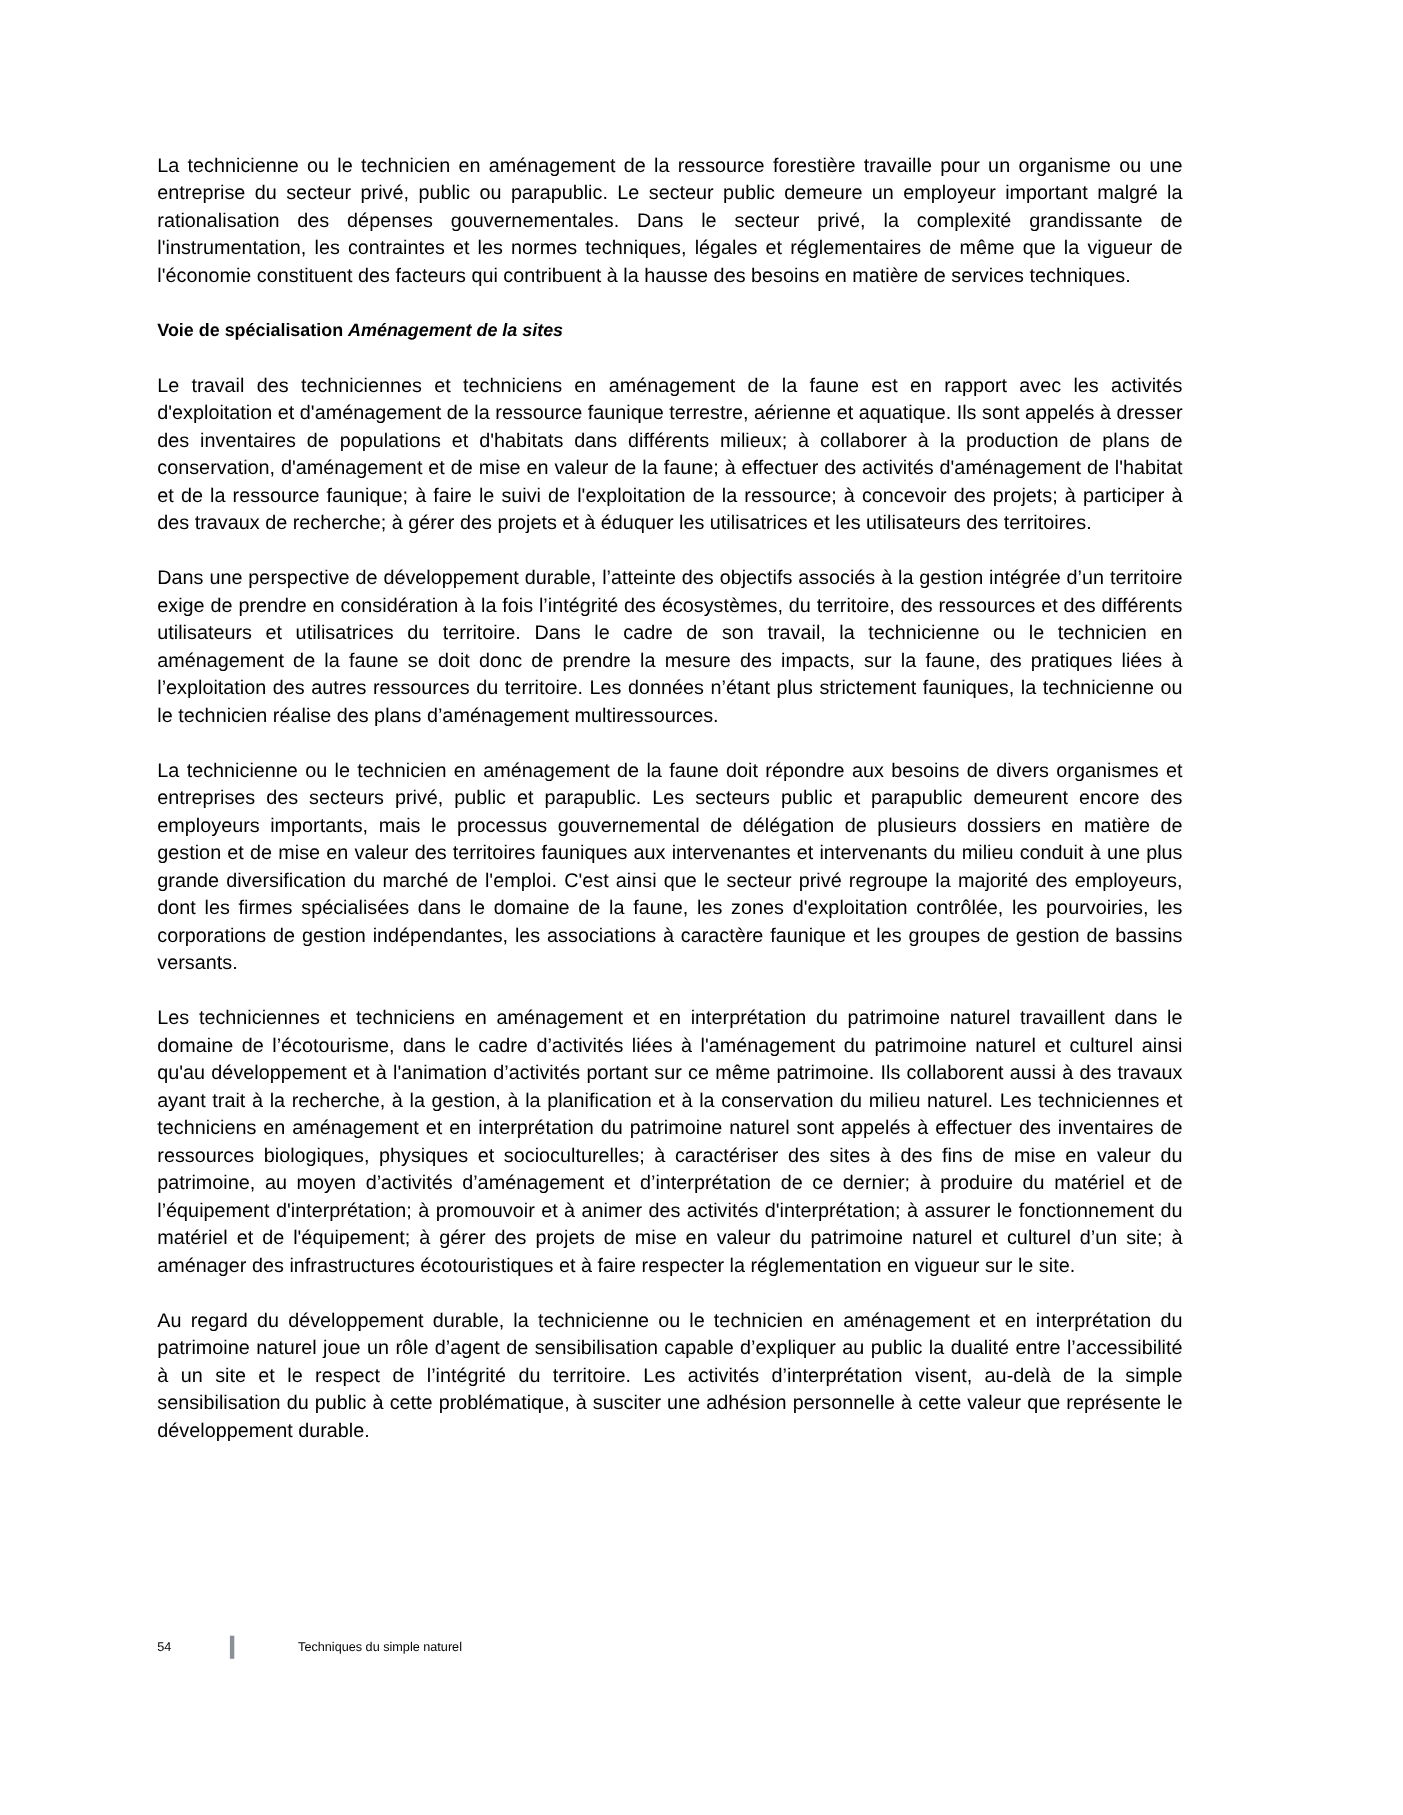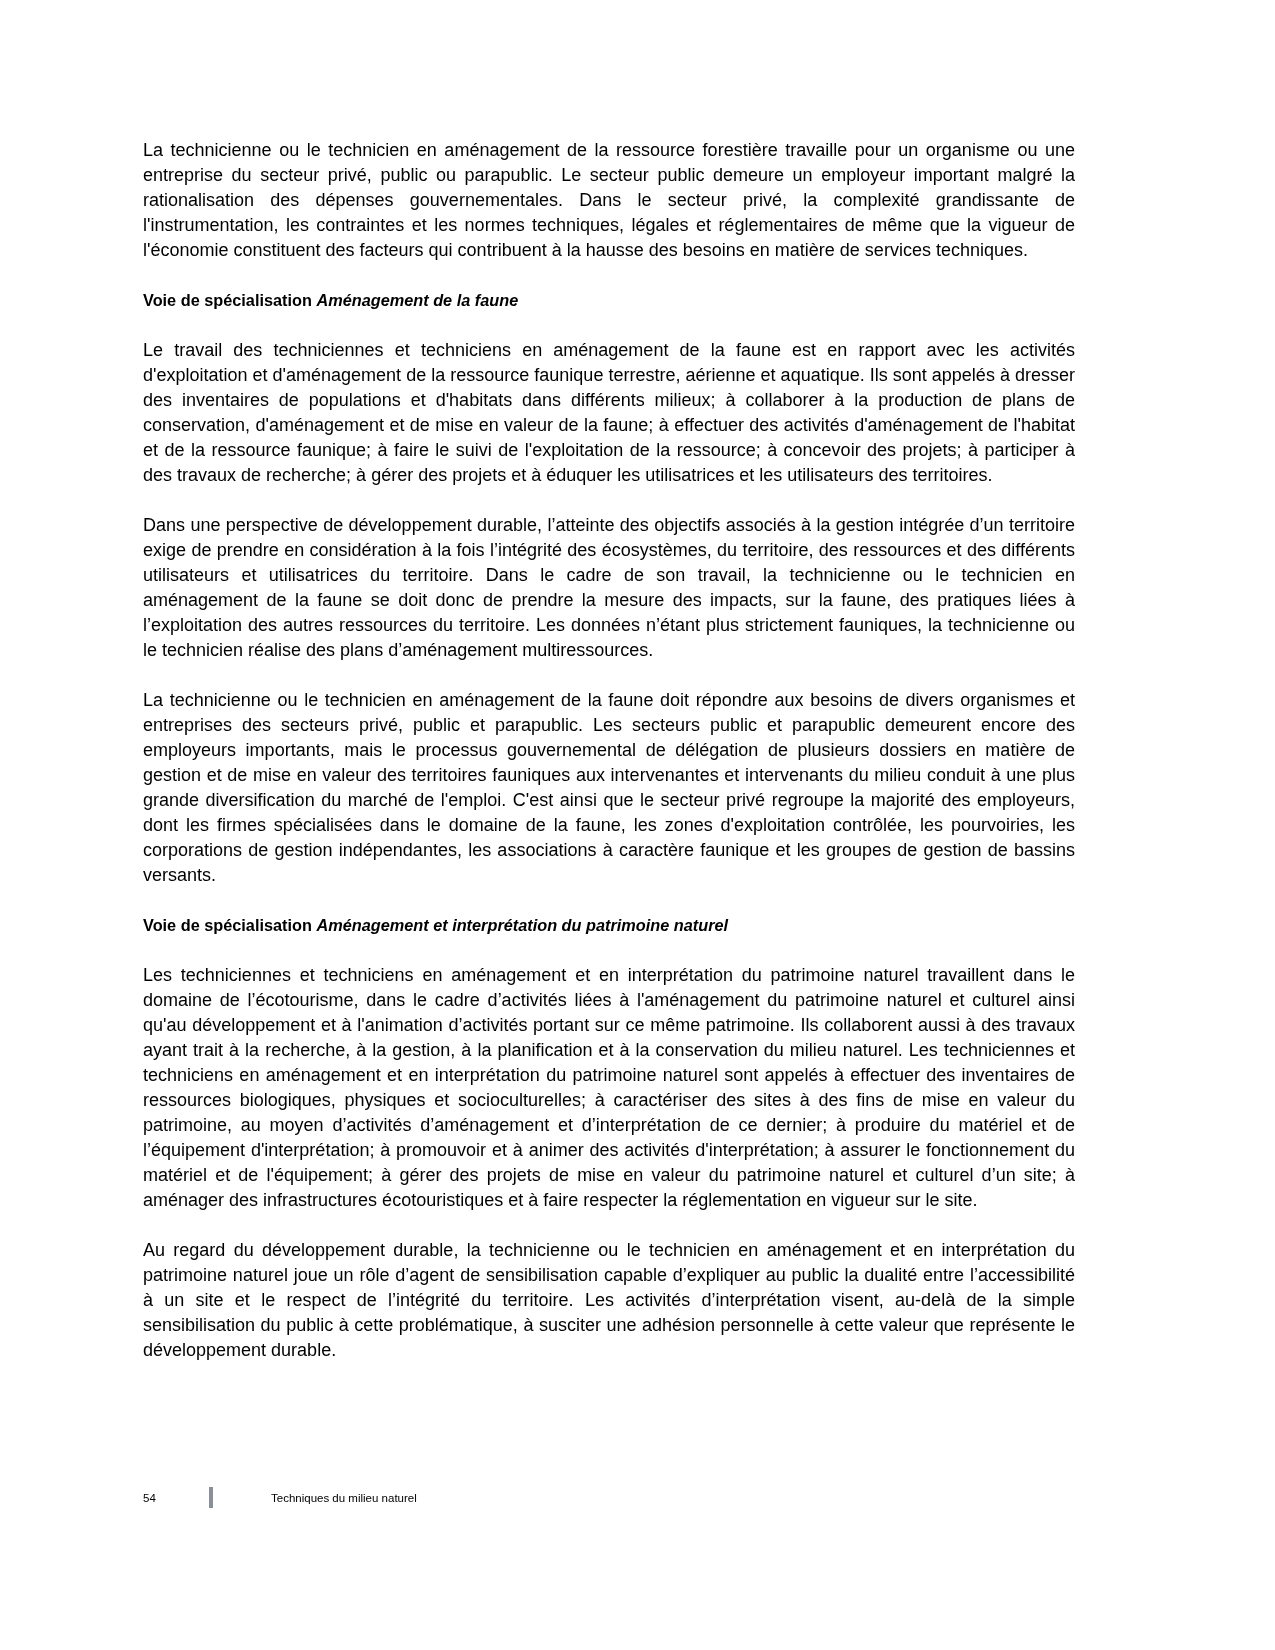--- a/index.html
+++ b/index.html
@@ -69,35 +69,34 @@
 </style>
 </head>
 <body>
 
 <div class="page">
 
   <div class="content">
 
     <p class="body-par">La technicienne ou le technicien en aménagement de la ressource forestière travaille pour un organisme ou une entreprise du secteur privé, public ou parapublic. Le secteur public demeure un employeur important malgré la rationalisation des dépenses gouvernementales. Dans le secteur privé, la complexité grandissante de l'instrumentation, les contraintes et les normes techniques, légales et réglementaires de même que la vigueur de l'économie constituent des facteurs qui contribuent à la hausse des besoins en matière de services techniques.</p>
 
-    <h2 class="section-heading"><span>Voie de spécialisation </span><span class="heading-italic">Aménagement de la faune</span></h2>
+    <h2 class="section-heading"><span>Voie de spécialisation </span><span class="heading-italic">Aménagement de la sites</span></h2>
 
     <p class="body-par">Le travail des techniciennes et techniciens en aménagement de la faune est en rapport avec les activités d'exploitation et d'aménagement de la ressource faunique terrestre, aérienne et aquatique. Ils sont appelés à dresser des inventaires de populations et d'habitats dans différents milieux; à collaborer à la production de plans de conservation, d'aménagement et de mise en valeur de la faune; à effectuer des activités d'aménagement de l'habitat et de la ressource faunique; à faire le suivi de l'exploitation de la ressource; à concevoir des projets; à participer à des travaux de recherche; à gérer des projets et à éduquer les utilisatrices et les utilisateurs des territoires.</p>
 
     <p class="body-par">Dans une perspective de développement durable, l’atteinte des objectifs associés à la gestion intégrée d’un territoire exige de prendre en considération à la fois l’intégrité des écosystèmes, du territoire, des ressources et des différents utilisateurs et utilisatrices du territoire. Dans le cadre de son travail, la technicienne ou le technicien en aménagement de la faune se doit donc de prendre la mesure des impacts, sur la faune, des pratiques liées à l’exploitation des autres ressources du territoire. Les données n’étant plus strictement fauniques, la technicienne ou le technicien réalise des plans d’aménagement multiressources.</p>
 
     <p class="body-par">La technicienne ou le technicien en aménagement de la faune doit répondre aux besoins de divers organismes et entreprises des secteurs privé, public et parapublic. Les secteurs public et parapublic demeurent encore des employeurs importants, mais le processus gouvernemental de délégation de plusieurs dossiers en matière de gestion et de mise en valeur des territoires fauniques aux intervenantes et intervenants du milieu conduit à une plus grande diversification du marché de l'emploi. C'est ainsi que le secteur privé regroupe la majorité des employeurs, dont les firmes spécialisées dans le domaine de la faune, les zones d'exploitation contrôlée, les pourvoiries, les corporations de gestion indépendantes, les associations à caractère faunique et les groupes de gestion de bassins versants.</p>
 
-    <h2 class="section-heading"><span>Voie de spécialisation </span><span class="heading-italic">Aménagement et interprétation du patrimoine naturel</span></h2>
 
     <p class="body-par">Les techniciennes et techniciens en aménagement et en interprétation du patrimoine naturel travaillent dans le domaine de l’écotourisme, dans le cadre d’activités liées à l'aménagement du patrimoine naturel et culturel ainsi qu'au développement et à l'animation d’activités portant sur ce même patrimoine. Ils collaborent aussi à des travaux ayant trait à la recherche, à la gestion, à la planification et à la conservation du milieu naturel. Les techniciennes et techniciens en aménagement et en interprétation du patrimoine naturel sont appelés à effectuer des inventaires de ressources biologiques, physiques et socioculturelles; à caractériser des sites à des fins de mise en valeur du patrimoine, au moyen d’activités d’aménagement et d’interprétation de ce dernier; à produire du matériel et de l’équipement d'interprétation; à promouvoir et à animer des activités d'interprétation; à assurer le fonctionnement du matériel et de l'équipement; à gérer des projets de mise en valeur du patrimoine naturel et culturel d’un site; à aménager des infrastructures écotouristiques et à faire respecter la réglementation en vigueur sur le site.</p>
 
     <p class="body-par">Au regard du développement durable, la technicienne ou le technicien en aménagement et en interprétation du patrimoine naturel joue un rôle d’agent de sensibilisation capable d’expliquer au public la dualité entre l’accessibilité à un site et le respect de l’intégrité du territoire. Les activités d’interprétation visent, au-delà de la simple sensibilisation du public à cette problématique, à susciter une adhésion personnelle à cette valeur que représente le développement durable.</p>
 
   </div>
 
   <div class="footer">
     <span class="page-number">54</span>
     <span class="footer-divider"></span>
-    <span class="footer-label">Techniques du milieu naturel</span>
+    <span class="footer-label">Techniques du simple naturel</span>
   </div>
 
 </div>
 
 </body></html>

